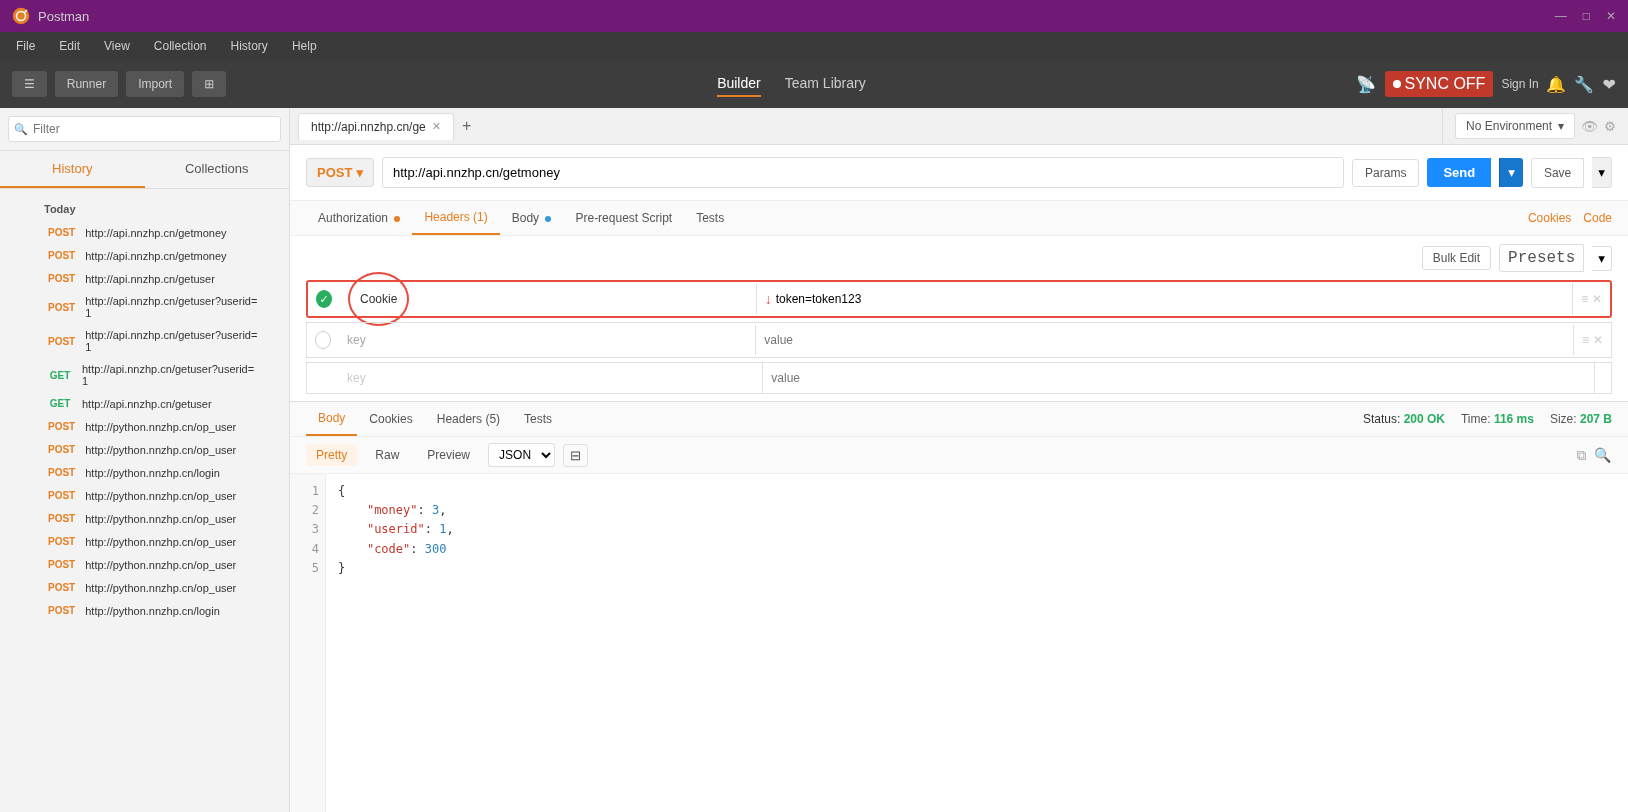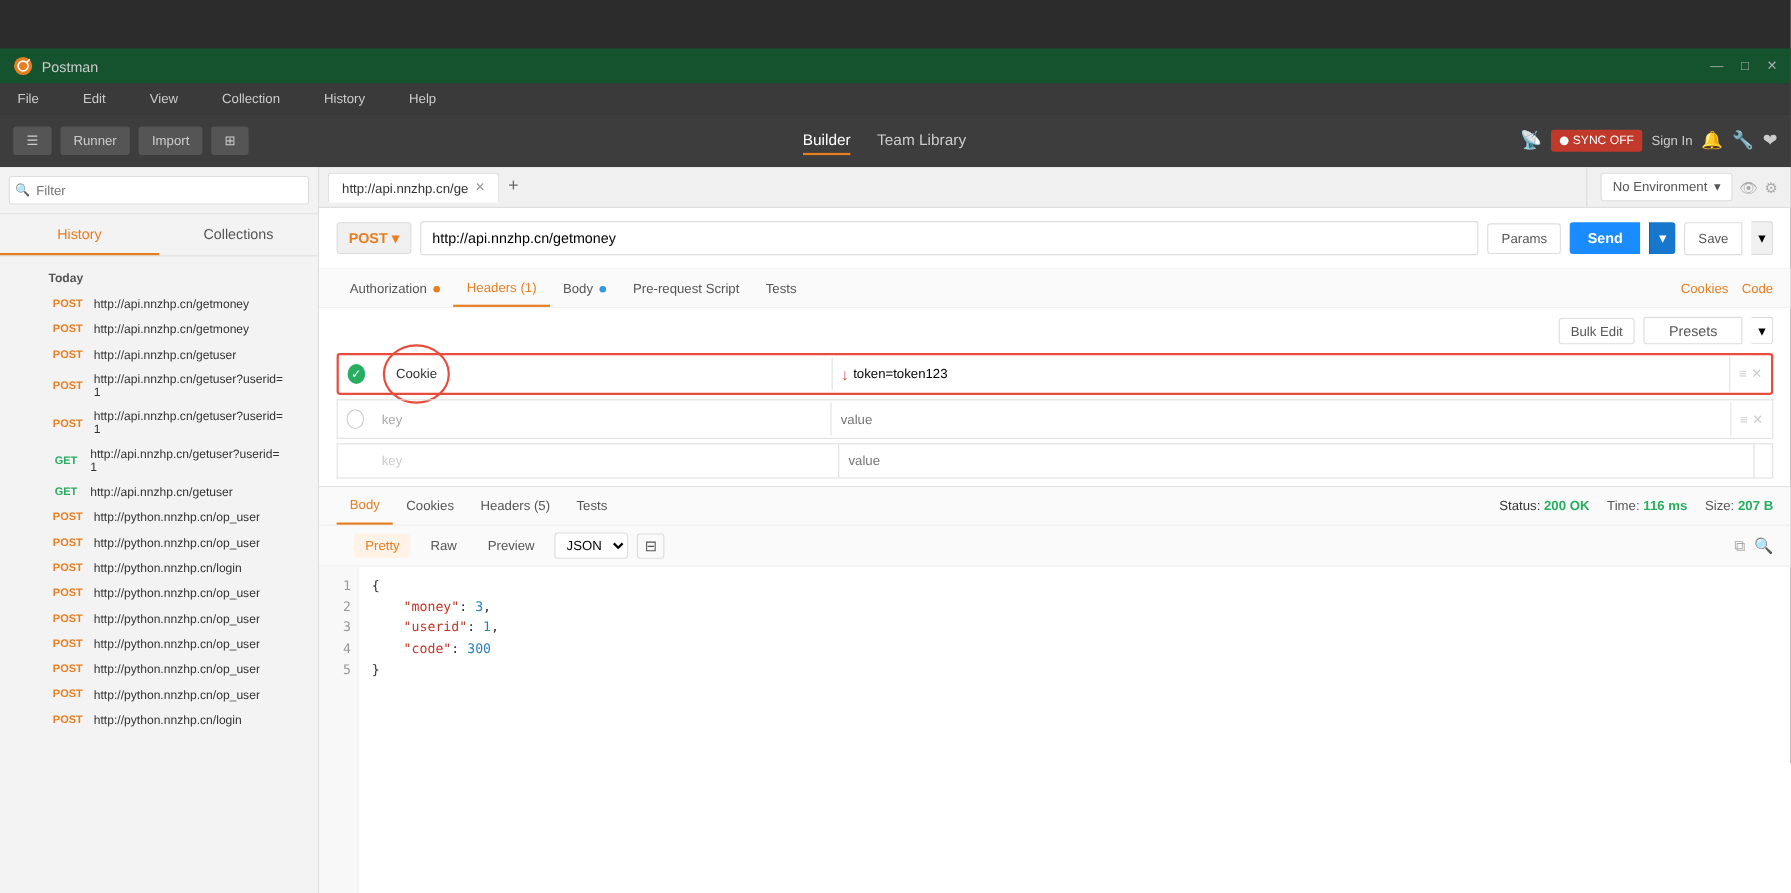--- a/index.html
+++ b/index.html
@@ -1,39 +1,38 @@
 <!DOCTYPE html>
 <html><head>
   <meta charset="utf-8">
   <style>
     * { box-sizing: border-box; margin: 0; padding: 0; }
     body { font-family: -apple-system, BlinkMacSystemFont, 'Segoe UI', sans-serif; font-size: 12px; background: #2c2c2c; color: #333; overflow: hidden; }
 
     
     .title-bar {
-      background: #14532d;
+      background: #701a75;
       height: 32px;
       display: flex;
       align-items: center;
       padding: 0 12px;
       justify-content: space-between;
-      margin-top: 44px;
     }
     .title-bar-left { display: flex; align-items: center; gap: 8px; color: #ccc; font-size: 13px; }
     .title-bar-logo { width: 18px; height: 18px; }
     .title-bar-controls { display: flex; gap: 16px; color: #aaa; font-size: 12px; cursor: pointer; }
 
     
     .menu-bar {
       background: #3a3a3a;
       height: 28px;
       display: flex;
       align-items: center;
       padding: 0 12px;
-      gap: 32px;
+      gap: 16px;
       color: #ccc;
       font-size: 12px;
     }
     .menu-item { cursor: pointer; padding: 2px 4px; }
 
     
     .toolbar {
       background: #3d3d3d;
       height: 48px;
       display: flex;
@@ -228,21 +227,21 @@
       padding: 18px 10px;
       color: #333;
       font-size: 12px;
       cursor: pointer;
     }
     .value-arrow { color: #e74c3c; font-size: 14px; margin-right: 4px; }
 
     
     .bulk-presets { display: flex; align-items: center; gap: 8px; padding: 8px 16px; justify-content: flex-end; }
     .bulk-edit-btn { background: transparent; border: 1px solid #ddd; border-radius: 3px; padding: 4px 10px; cursor: pointer; font-size: 12px; color: #555; }
-    .presets-btn { background: transparent; border: 1px solid #ddd; border-radius: 3px 0 0 3px; padding: 4px 22px; cursor: pointer; font-size: 13px; color: #555; }
+    .presets-btn { background: transparent; border: 1px solid #ddd; border-radius: 3px 0 0 3px; padding: 4px 8px; cursor: pointer; font-size: 16px; color: #555; font-family: Liberation Mono, monospace; }
     .presets-dd { background: transparent; border: 1px solid #ddd; border-left: none; border-radius: 0 3px 3px 0; padding: 4px 6px; cursor: pointer; }
 
     
     .response-area { flex: 1; display: flex; flex-direction: column; border-top: 1px solid #eee; }
     .response-tabs { display: flex; align-items: center; padding: 0 16px; border-bottom: 1px solid #eee; background: #fafafa; }
     .response-tab { padding: 9px 12px; cursor: pointer; font-size: 12px; color: #555; }
     .response-tab.active { color: #e67e22; border-bottom: 2px solid #e67e22; }
     .response-status { margin-left: auto; display: flex; gap: 16px; font-size: 12px; }
     .status-ok { color: #27ae60; font-weight: bold; }
     .status-label { color: #555; }
@@ -254,21 +253,21 @@
     .code-area { flex: 1; padding: 8px 12px; font-size: 12px; font-family: monospace; line-height: 1.6; overflow: auto; }
     .json-brace { color: #333; }
     .json-key { color: #c0392b; }
     .json-colon { color: #333; }
     .json-num { color: #2980b9; }
     .json-comma { color: #333; }
 
     
     .response-format-bar { display: flex; align-items: center; padding: 6px 16px; gap: 8px; border-bottom: 1px solid #eee; background: #fafafa; }
     .format-tab { padding: 4px 10px; cursor: pointer; font-size: 12px; color: #555; border-radius: 3px; }
-    .format-tab.active { color: #e67e22; background: #fff3e8; margin-left: 16px; }
+    .format-tab.active { color: #e67e22; background: #fff3e8; }
     .json-select { border: 1px solid #ddd; border-radius: 3px; padding: 3px 6px; font-size: 12px; background: #fff; cursor: pointer; }
     .format-icon-btn { background: transparent; border: 1px solid #ddd; border-radius: 3px; padding: 3px 6px; cursor: pointer; color: #555; }
     .response-copy-btn { margin-left: auto; background: transparent; border: none; cursor: pointer; color: #aaa; font-size: 14px; }
     .response-search-btn { background: transparent; border: none; cursor: pointer; color: #aaa; font-size: 14px; }
 
     
     .env-dropdown {
       background: #fff;
       border: 1px solid #ddd;
       border-radius: 3px;
@@ -326,21 +325,21 @@
     <span>⊞</span>
   </button>
   <div class="toolbar-center">
     <span class="toolbar-tab active">Builder</span>
     <span class="toolbar-tab">Team Library</span>
   </div>
   <div class="toolbar-right">
     <span style="font-size:16px">📡</span>
     <div style="display:flex;align-items:center;gap:4px;background:#c0392b;padding:4px 8px;border-radius:3px;cursor:pointer">
       <span style="width:8px;height:8px;background:#fff;border-radius:50%;display:inline-block"></span>
-      <span style="color:#fff;font-size:11px">SYNC OFF</span>
+      <span style="color:#fff;font-size:16px">SYNC OFF</span>
     </div>
     <button class="sign-in-btn">Sign In</button>
     <span style="cursor:pointer;font-size:16px">🔔</span>
     <span style="cursor:pointer;font-size:16px">🔧</span>
     <span style="cursor:pointer;font-size:16px">❤</span>
   </div>
 </div>
 
 <div class="main-layout">
 

